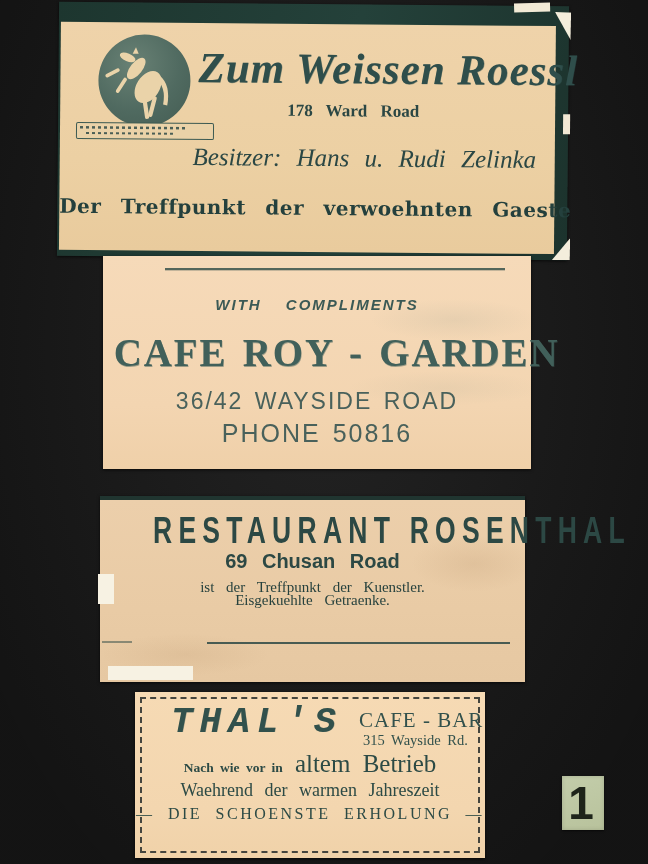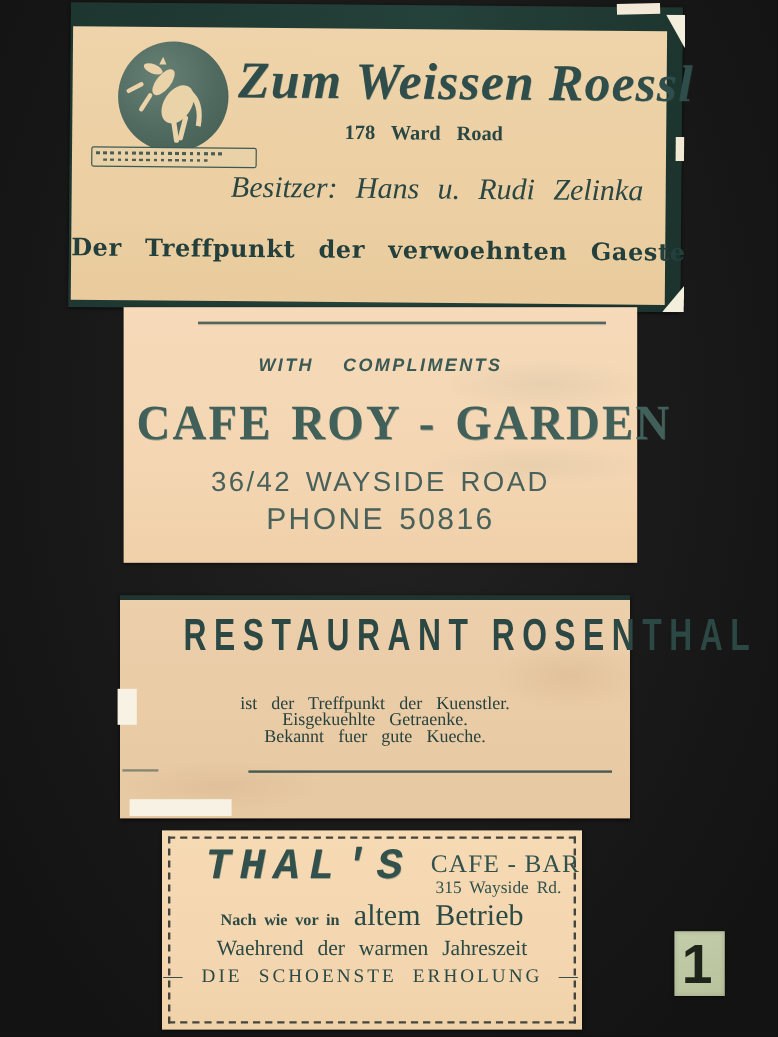--- a/index.html
+++ b/index.html
@@ -161,24 +161,24 @@
   <div class="clip ad2">
     <div class="ad2-rule"></div>
     <div class="ad2-compliments">WITH COMPLIMENTS</div>
     <div class="ad2-title">CAFE ROY - GARDEN</div>
     <div class="ad2-address">36/42 WAYSIDE ROAD</div>
     <div class="ad2-phone">PHONE 50816</div>
   </div>
 
   <div class="clip ad3">
     <div class="ad3-title">RESTAURANT ROSENTHAL</div>
+    <div class="ad3-address">69 Chusan Road</div>
     <div class="ad3-body">
       <div>ist der Treffpunkt der Kuenstler.</div>
       <div>Eisgekuehlte Getraenke.</div>
-      <div>Bekannt fuer gute Kueche.</div>
     </div>
     <div class="ad3-rule"></div>
     <div class="ad3-dash"></div>
     <div class="patch patch1"></div>
     <div class="patch patch2"></div>
   </div>
 
   <div class="clip ad4">
     <div class="frame"></div>
     <div class="ad4-name">THAL'S</div>

